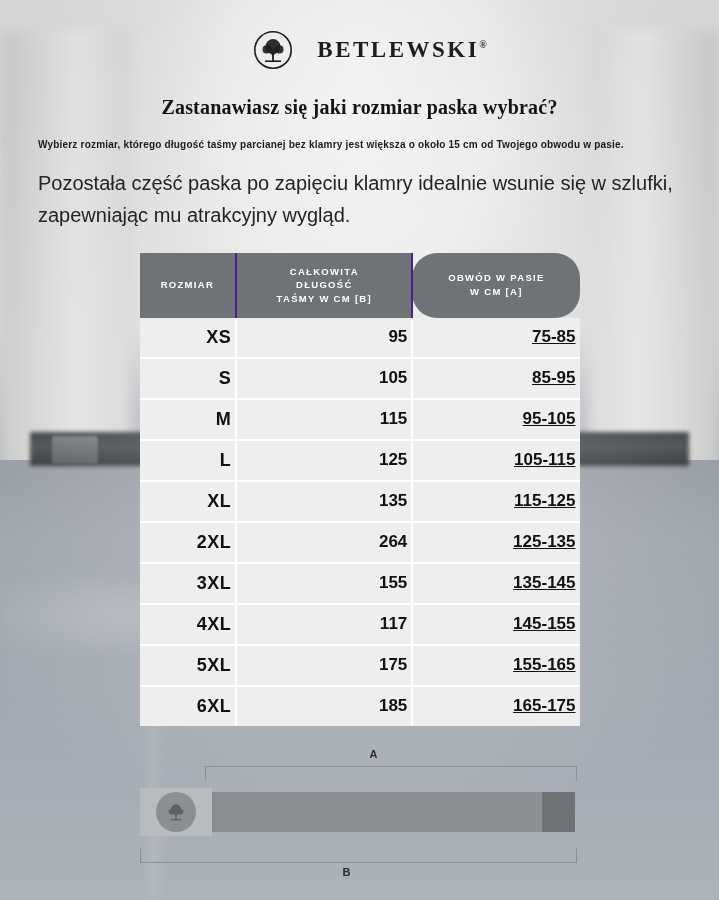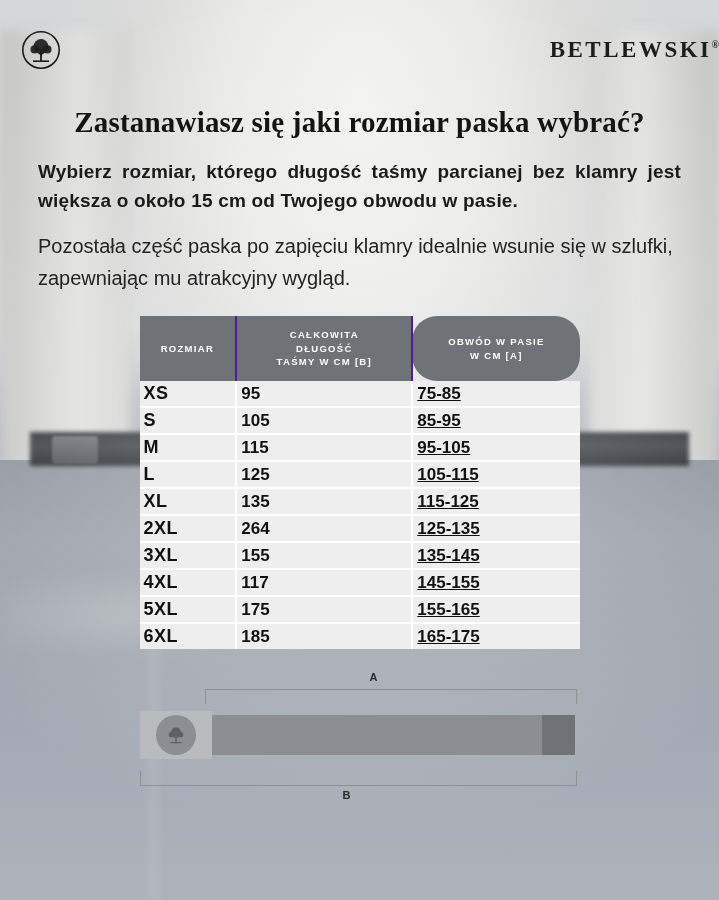--- a/index.html
+++ b/index.html
@@ -134,21 +134,21 @@
   
   .content {
     position: relative;
     z-index: 2;
   }
 
   
   .logo-row {
     display: flex;
     align-items: center;
-    justify-content: space-between;
+    justify-content: center;
     gap: 24px;
     padding-top: 30px;
     padding-left: 21px;
   }
   .logo-mark {
     width: 40px;
     height: 40px;
     flex: 0 0 40px;
   }
   .logo-text {
@@ -162,29 +162,29 @@
     font-size: 10px;
     vertical-align: super;
     letter-spacing: 0;
   }
 
   
   .headline {
     text-align: center;
     font-family: "Liberation Serif", serif;
     font-weight: bold;
-    font-size: 29px;
+    font-size: 20px;
     color: #141414;
-    margin: 36px 22px 0 22px;
+    margin: 26px 22px 0 22px;
     letter-spacing: 0.2px;
   }
   .lead {
     margin: 18px 38px 0 38px;
     text-align: justify;
-    font-size: 19px;
+    font-size: 10px;
     font-weight: bold;
     color: #1b1b1b;
     line-height: 1.55;
     letter-spacing: 0.2px;
   }
   .sub {
     margin: 14px 38px 0 38px;
     text-align: left;
     font-size: 20px;
     color: #242424;
@@ -210,24 +210,24 @@
     line-height: 1.45;
     padding: 12px 4px;
     text-align: center;
     vertical-align: middle;
     border-right: 2px solid #4c1d95;
   }
   table.size-table th:last-child { border-right: none; border-radius: 25px; }
   table.size-table td {
     background: #eeeeee;
     color: #111111;
-    text-align: left;
+    text-align: right;
     font-size: 17px;
     font-weight: bold;
-    padding: 2px 4px;
+    padding: 9px 4px;
     border-right: 2px solid #ffffff;
     border-bottom: 2px solid #ffffff;
   }
   table.size-table td:last-child { border-right: none; text-decoration: underline; }
   table.size-table tr:last-child td { border-bottom: none; }
   table.size-table td.size-col {
     font-size: 18px;
     letter-spacing: 0.5px;
   }
   .col-size { width: 22%; }

